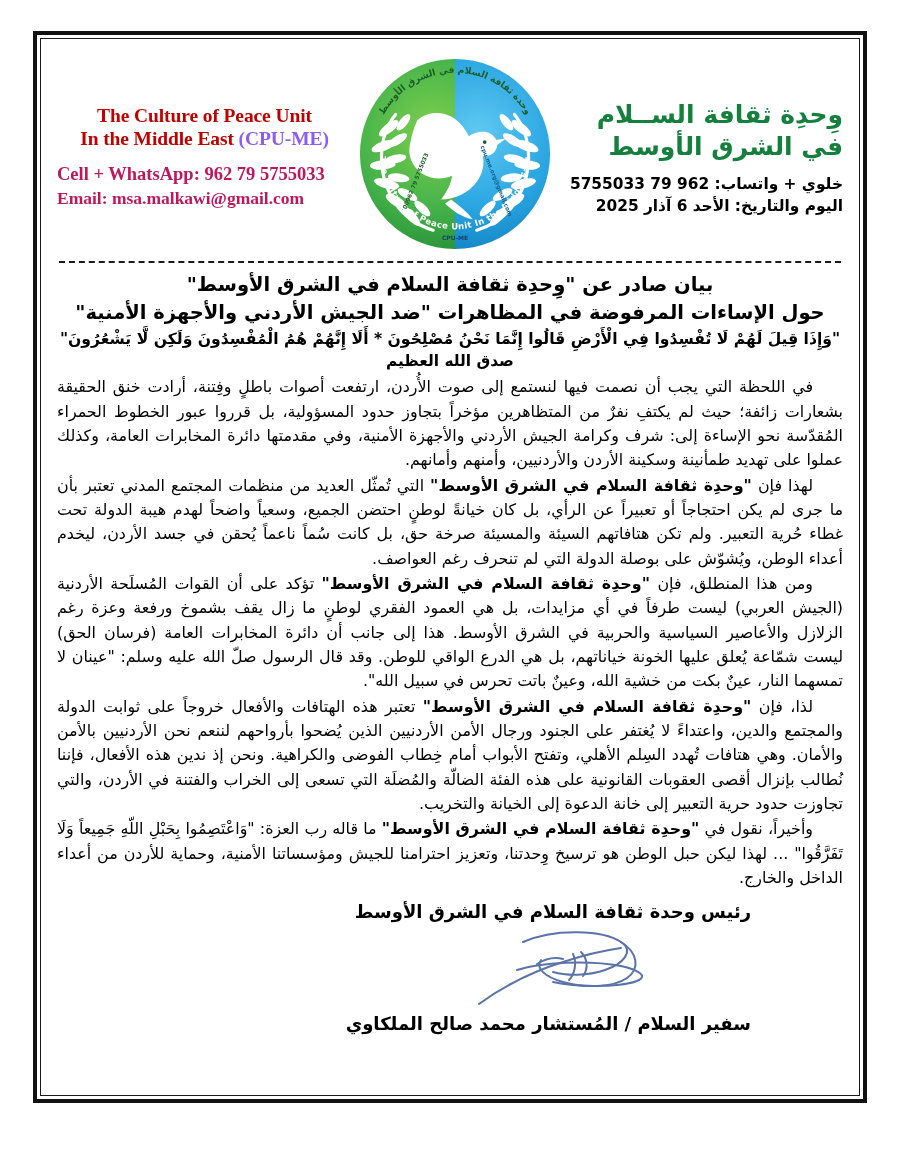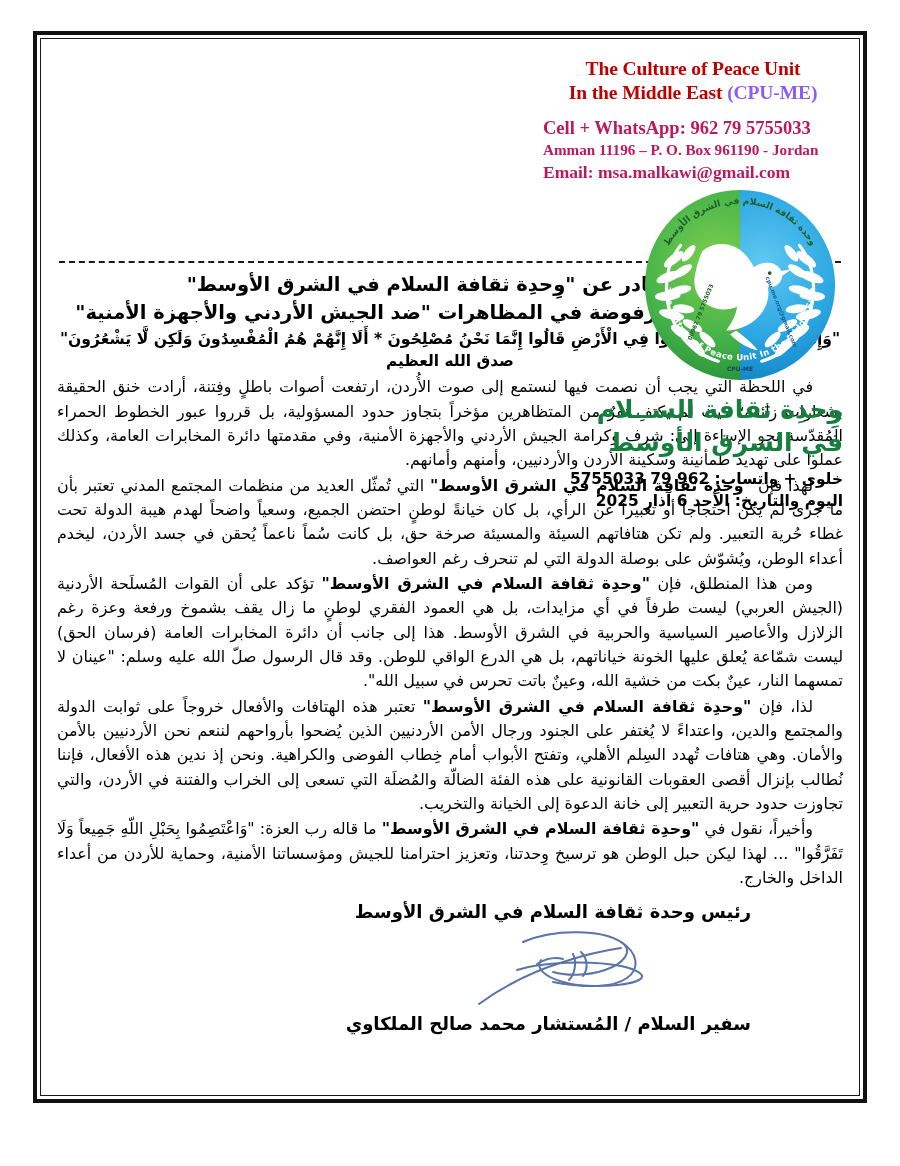--- a/index.html
+++ b/index.html
@@ -46,22 +46,22 @@
     position: absolute;
     left: 0; top: 0; right: 0; bottom: 0;
     padding: 10px 16px 8px 16px;
     box-sizing: border-box;
     overflow: hidden;
   }
 
   
   .letterhead {
     display: flex;
-    flex-direction: column;
-    align-items: flex-end;
+    flex-direction: row;
+    align-items: center;
     justify-content: space-between;
     height: 208px;
     position: relative;
   }
   .lh-left {
     width: 300px;
     padding-top: 8px;
     text-align: left;
   }
   .lh-en-title {
@@ -215,21 +215,20 @@
           <div class="lh-left">
             <div class="lh-en-title">
               <div>The Culture of Peace Unit</div>
               <div>
                 <span>In the Middle East</span>
                 <span class="acronym">(CPU-ME)</span>
               </div>
             </div>
             <div class="lh-contact">
               <div class="line-phone">Cell + WhatsApp: 962 79 5755033</div>
-              <div class="line-addr">Amman 11196 – P. O. Box 961190 - Jordan</div>
               <div class="line-email">Email: msa.malkawi@gmail.com</div>
             </div>
           </div>
 
           <div class="lh-logo">
             <svg viewBox="0 0 200 200" xmlns="http://www.w3.org/2000/svg" aria-hidden="true">
               <defs>
                 <clipPath id="clipLeft">
                     <rect x="0" y="0" width="100" height="200"></rect>
                   </clipPath>

